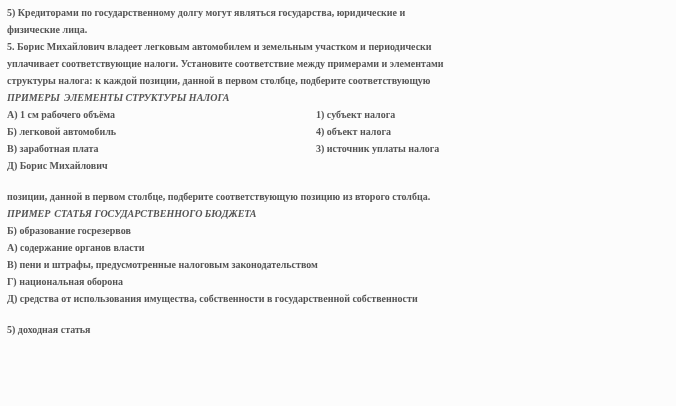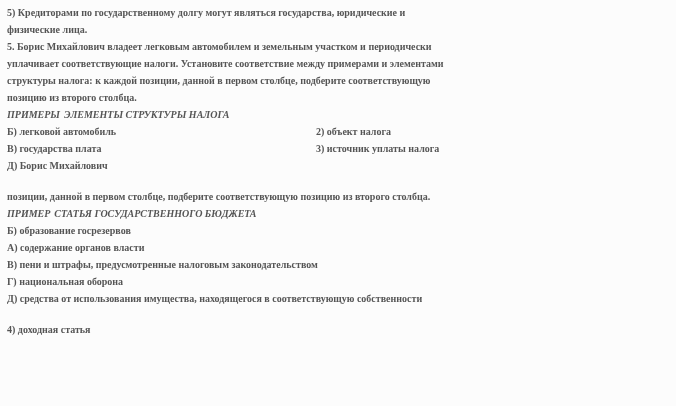--- a/index.html
+++ b/index.html
@@ -43,34 +43,37 @@
 
   <div>
     <div class="line">5) Кредиторами по государственному долгу могут являться государства, юридические и</div>
     <div class="line">физические лица.</div>
   </div>
 
   <div>
     <div class="line">5. Борис Михайлович владеет легковым автомобилем и земельным участком и периодически</div>
     <div class="line">уплачивает соответствующие налоги. Установите соответствие между примерами и элементами</div>
     <div class="line">структуры налога: к каждой позиции, данной в первом столбце, подберите соответствующую</div>
-    <div class="line">позицию из второго столбца.</div>
   </div>
 
   <div class="line header-line">
     <span>ПРИМЕРЫ</span><span>ЭЛЕМЕНТЫ СТРУКТУРЫ НАЛОГА</span>
   </div>
 
   <div>
     <div class="match-row">
-      <div class="line">Б) легковой автомобиль</div>
-      <div class="line">2) объект налога</div>
+      <div class="line">А) 1 см рабочего объёма</div>
+      <div class="line">1) субъект налога</div>
     </div>
     <div class="match-row">
-      <div class="line">В) государства плата</div>
+      <div class="line">Б) легковой автомобиль</div>
+      <div class="line">4) объект налога</div>
+    </div>
+    <div class="match-row">
+      <div class="line">В) заработная плата</div>
       <div class="line">3) источник уплаты налога</div>
     </div>
     <div class="match-row">
       <div class="line">Д) Борис Михайлович</div>
       <div class="line"></div>
     </div>
   </div>
 
   <div class="gap-lg"></div>
 
@@ -80,22 +83,22 @@
 
   <div class="line header-line">
     <span>ПРИМЕР</span><span>СТАТЬЯ ГОСУДАРСТВЕННОГО БЮДЖЕТА</span>
   </div>
 
   <div>
     <div class="line">Б) образование госрезервов</div>
     <div class="line">А) содержание органов власти</div>
     <div class="line">В) пени и штрафы, предусмотренные налоговым законодательством</div>
     <div class="line">Г) национальная оборона</div>
-    <div class="line">Д) средства от использования имущества, находящегося в соответствующую собственности</div>
+    <div class="line">Д) средства от использования имущества, собственности в государственной собственности</div>
   </div>
 
   <div class="gap-lg"></div>
 
   <div>
-    <div class="line">4) доходная статья</div>
+    <div class="line">5) доходная статья</div>
   </div>
 
 </div>
 
 </body></html>

